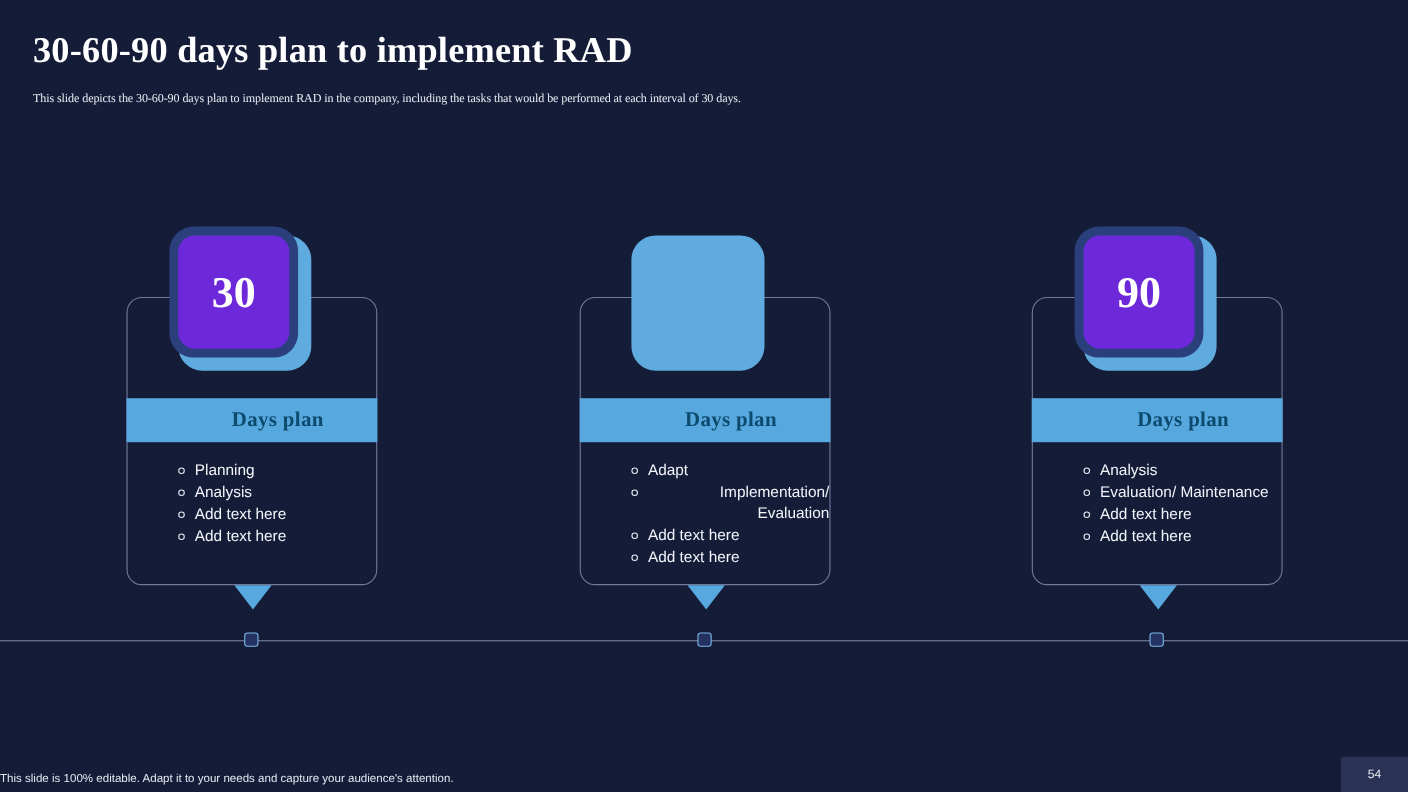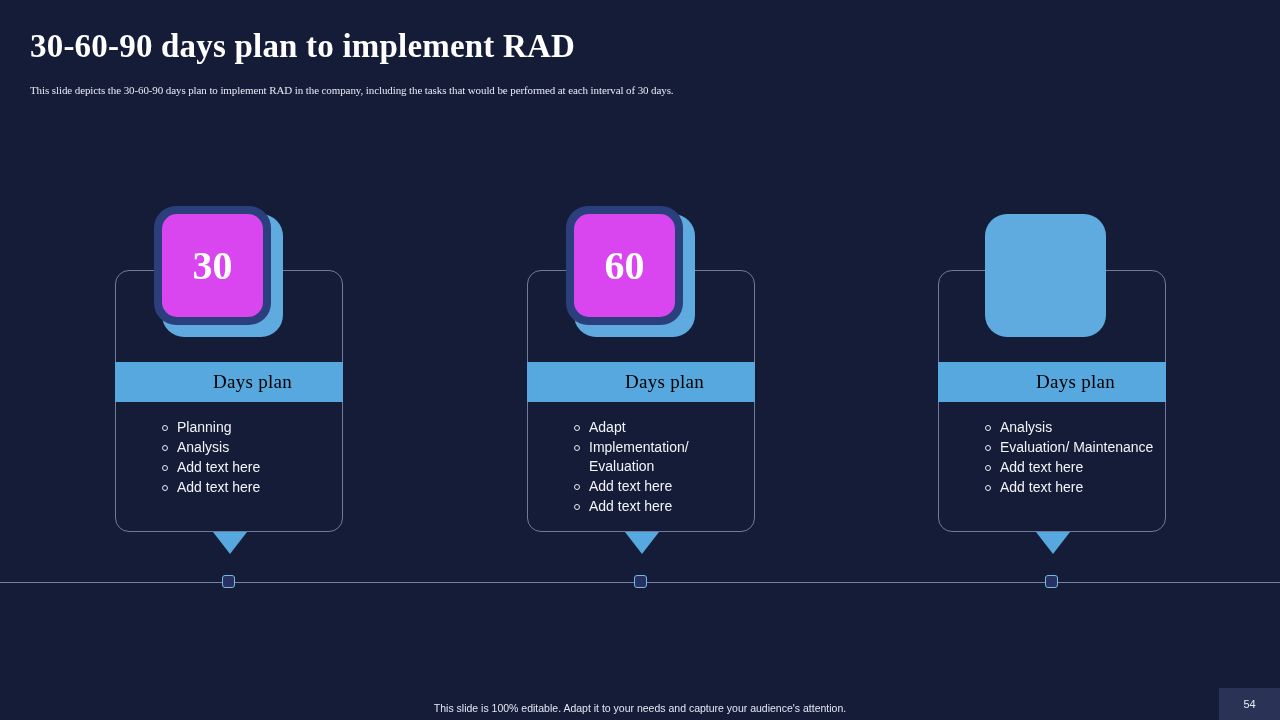--- a/index.html
+++ b/index.html
@@ -80,31 +80,32 @@
     width: 228px;
     height: 40px;
     background: #57a8de;
     display: flex;
     align-items: center;
     justify-content: center;
     box-sizing: border-box;
   }
   .card-header-text {
     font-family: "Liberation Serif", serif;
-    font-weight: normal;
+    font-weight: bold;
     font-size: 19px;
-    color: #000000;
+    color: #0c4a6e;
     letter-spacing: 0.3px;
     margin-left: 47px;
   }
   .bullet-list {
     position: absolute;
     left: 46px;
     top: 147px;
     width: 180px;
+    text-align: right;
   }
   .bullet-item {
     display: flex;
     align-items: flex-start;
     margin-bottom: 1px;
   }
   .bullet-dot {
     width: 6px;
     height: 6px;
     border: 1px solid #e9ecf4;
@@ -157,41 +158,40 @@
     height: 119px;
     background: #2b3f7d;
     border-radius: 22px;
   }
   .badge-inner {
     position: absolute;
     left: 8px;
     top: 8px;
     width: 101px;
     height: 103px;
-    background: #d946ef;
+    background: #6d28d9;
     border-radius: 15px;
     display: flex;
     align-items: center;
     justify-content: center;
   }
   .badge-number {
     font-family: "Liberation Serif", serif;
     font-weight: bold;
     font-size: 40px;
     color: #ffffff;
     line-height: 1;
   }
 
   
   .footer-note {
     position: absolute;
     left: 0;
     top: 702px;
     width: 1280px;
-    text-align: center;
     font-size: 10.5px;
     color: #e3e7f0;
   }
   .page-number {
     position: absolute;
     right: 0;
     top: 688px;
     width: 61px;
     height: 32px;
     background: #2a3356;
@@ -265,25 +265,20 @@
       </div>
       <div class="bullet-item">
         <span class="bullet-dot"></span>
         <span class="bullet-text">Add text here</span>
       </div>
     </div>
   </div>
   <div class="card-pointer"></div>
   <div class="badge">
     <div class="badge-outer"></div>
-    <div class="badge-ring">
-      <div class="badge-inner">
-        <span class="badge-number">60</span>
-      </div>
-    </div>
   </div>
 </div>
 
 <div class="column" style="left:938px;">
   <div class="card">
     <div class="card-header">
       <span class="card-header-text">Days plan</span>
     </div>
     <div class="bullet-list">
       <div class="bullet-item">
@@ -300,20 +295,25 @@
       </div>
       <div class="bullet-item">
         <span class="bullet-dot"></span>
         <span class="bullet-text">Add text here</span>
       </div>
     </div>
   </div>
   <div class="card-pointer"></div>
   <div class="badge">
     <div class="badge-outer"></div>
+    <div class="badge-ring">
+      <div class="badge-inner">
+        <span class="badge-number">90</span>
+      </div>
+    </div>
   </div>
 </div>
 
 <div class="timeline-marker" style="left:222px;"></div>
 <div class="timeline-marker" style="left:634px;"></div>
 <div class="timeline-marker" style="left:1045px;"></div>
 
 <div class="footer-note">This slide is 100% editable. Adapt it to your needs and capture your audience's attention.</div>
 <div class="page-number">54</div>
 

